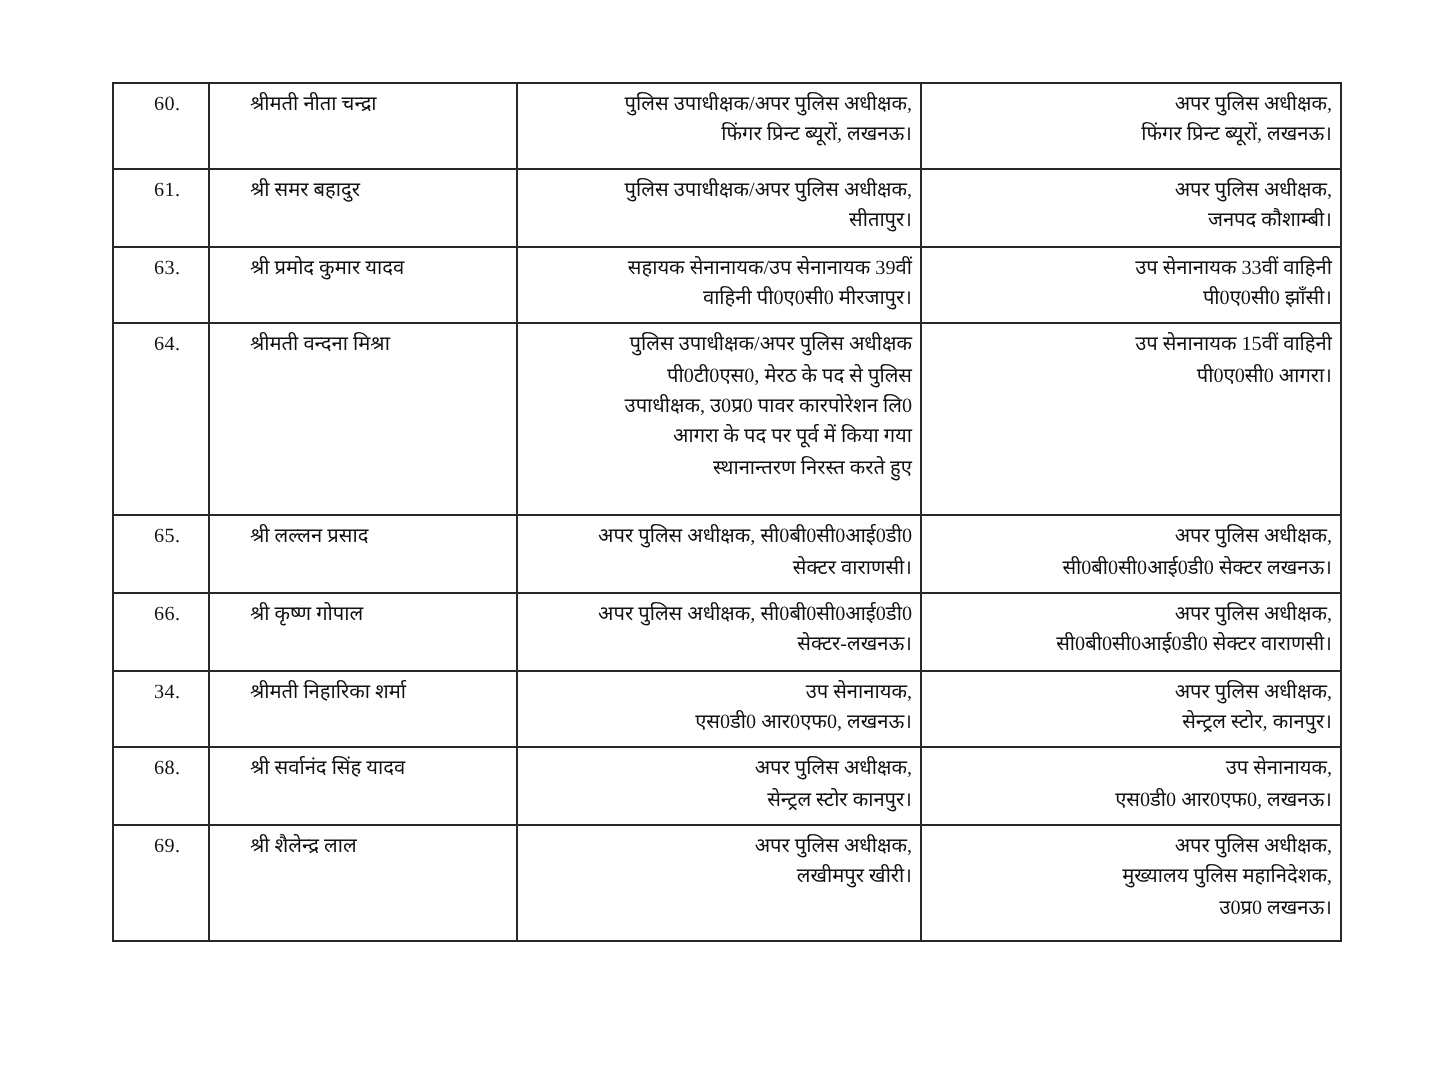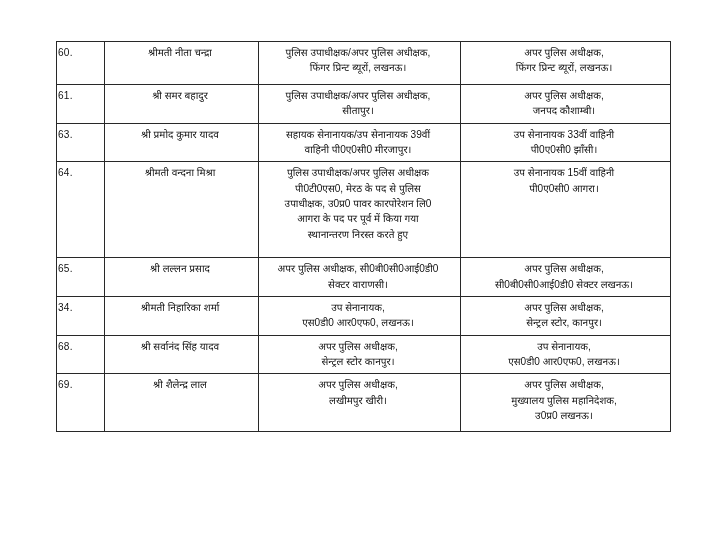--- a/index.html
+++ b/index.html
@@ -36,37 +36,36 @@
     background: #ffffff;
   }
   table.transfer-table col.c-sno   { width: 48px; }
   table.transfer-table col.c-name  { width: 154px; }
   table.transfer-table col.c-from  { width: 202px; }
   table.transfer-table col.c-to    { width: 210px; }
 
   table.transfer-table td {
     border: 1.1px solid #2b2b2b;
     vertical-align: top;
-    padding: 3px 4px 4px 1px;
+    padding: 3px 4px 4px 20px;
     font-size: 10.1px;
     line-height: 1.52;
     color: #141414;
-    font-family: Liberation Sans, sans-serif;
+    font-family: Liberation Serif, serif;
   }
   td.sno {
     text-align: left;
     padding-left: 7px;
     font-size: 10.6px;
     letter-spacing: 0.2px;
   }
   td.name {
-    text-align: center;
   }
   td.from, td.to {
-    text-align: center;
+    text-align: right;
   }
   .cell-lines {
     display: block;
   }
   .cell-lines .ln {
     display: block;
     white-space: nowrap;
   }
   td.from .cell-lines .ln,
   td.to .cell-lines .ln {
@@ -168,20 +167,36 @@
               </span>
             </td>
             <td class="to">
               <span class="cell-lines">
                 <span class="ln">अपर पुलिस अधीक्षक,</span>
                 <span class="ln">सी0बी0सी0आई0डी0 सेक्टर लखनऊ।</span>
               </span>
             </td>
           </tr>
           <tr style="height: 35px;">
+            <td class="sno">66.</td>
+            <td class="name">श्री कृष्ण गोपाल</td>
+            <td class="from">
+              <span class="cell-lines">
+                <span class="ln">अपर पुलिस अधीक्षक, सी0बी0सी0आई0डी0</span>
+                <span class="ln">सेक्टर-लखनऊ।</span>
+              </span>
+            </td>
+            <td class="to">
+              <span class="cell-lines">
+                <span class="ln">अपर पुलिस अधीक्षक,</span>
+                <span class="ln">सी0बी0सी0आई0डी0 सेक्टर वाराणसी।</span>
+              </span>
+            </td>
+          </tr>
+          <tr style="height: 35px;">
             <td class="sno">34.</td>
             <td class="name">श्रीमती निहारिका शर्मा</td>
             <td class="from">
               <span class="cell-lines">
                 <span class="ln">उप सेनानायक,</span>
                 <span class="ln">एस0डी0 आर0एफ0, लखनऊ।</span>
               </span>
             </td>
             <td class="to">
               <span class="cell-lines">

